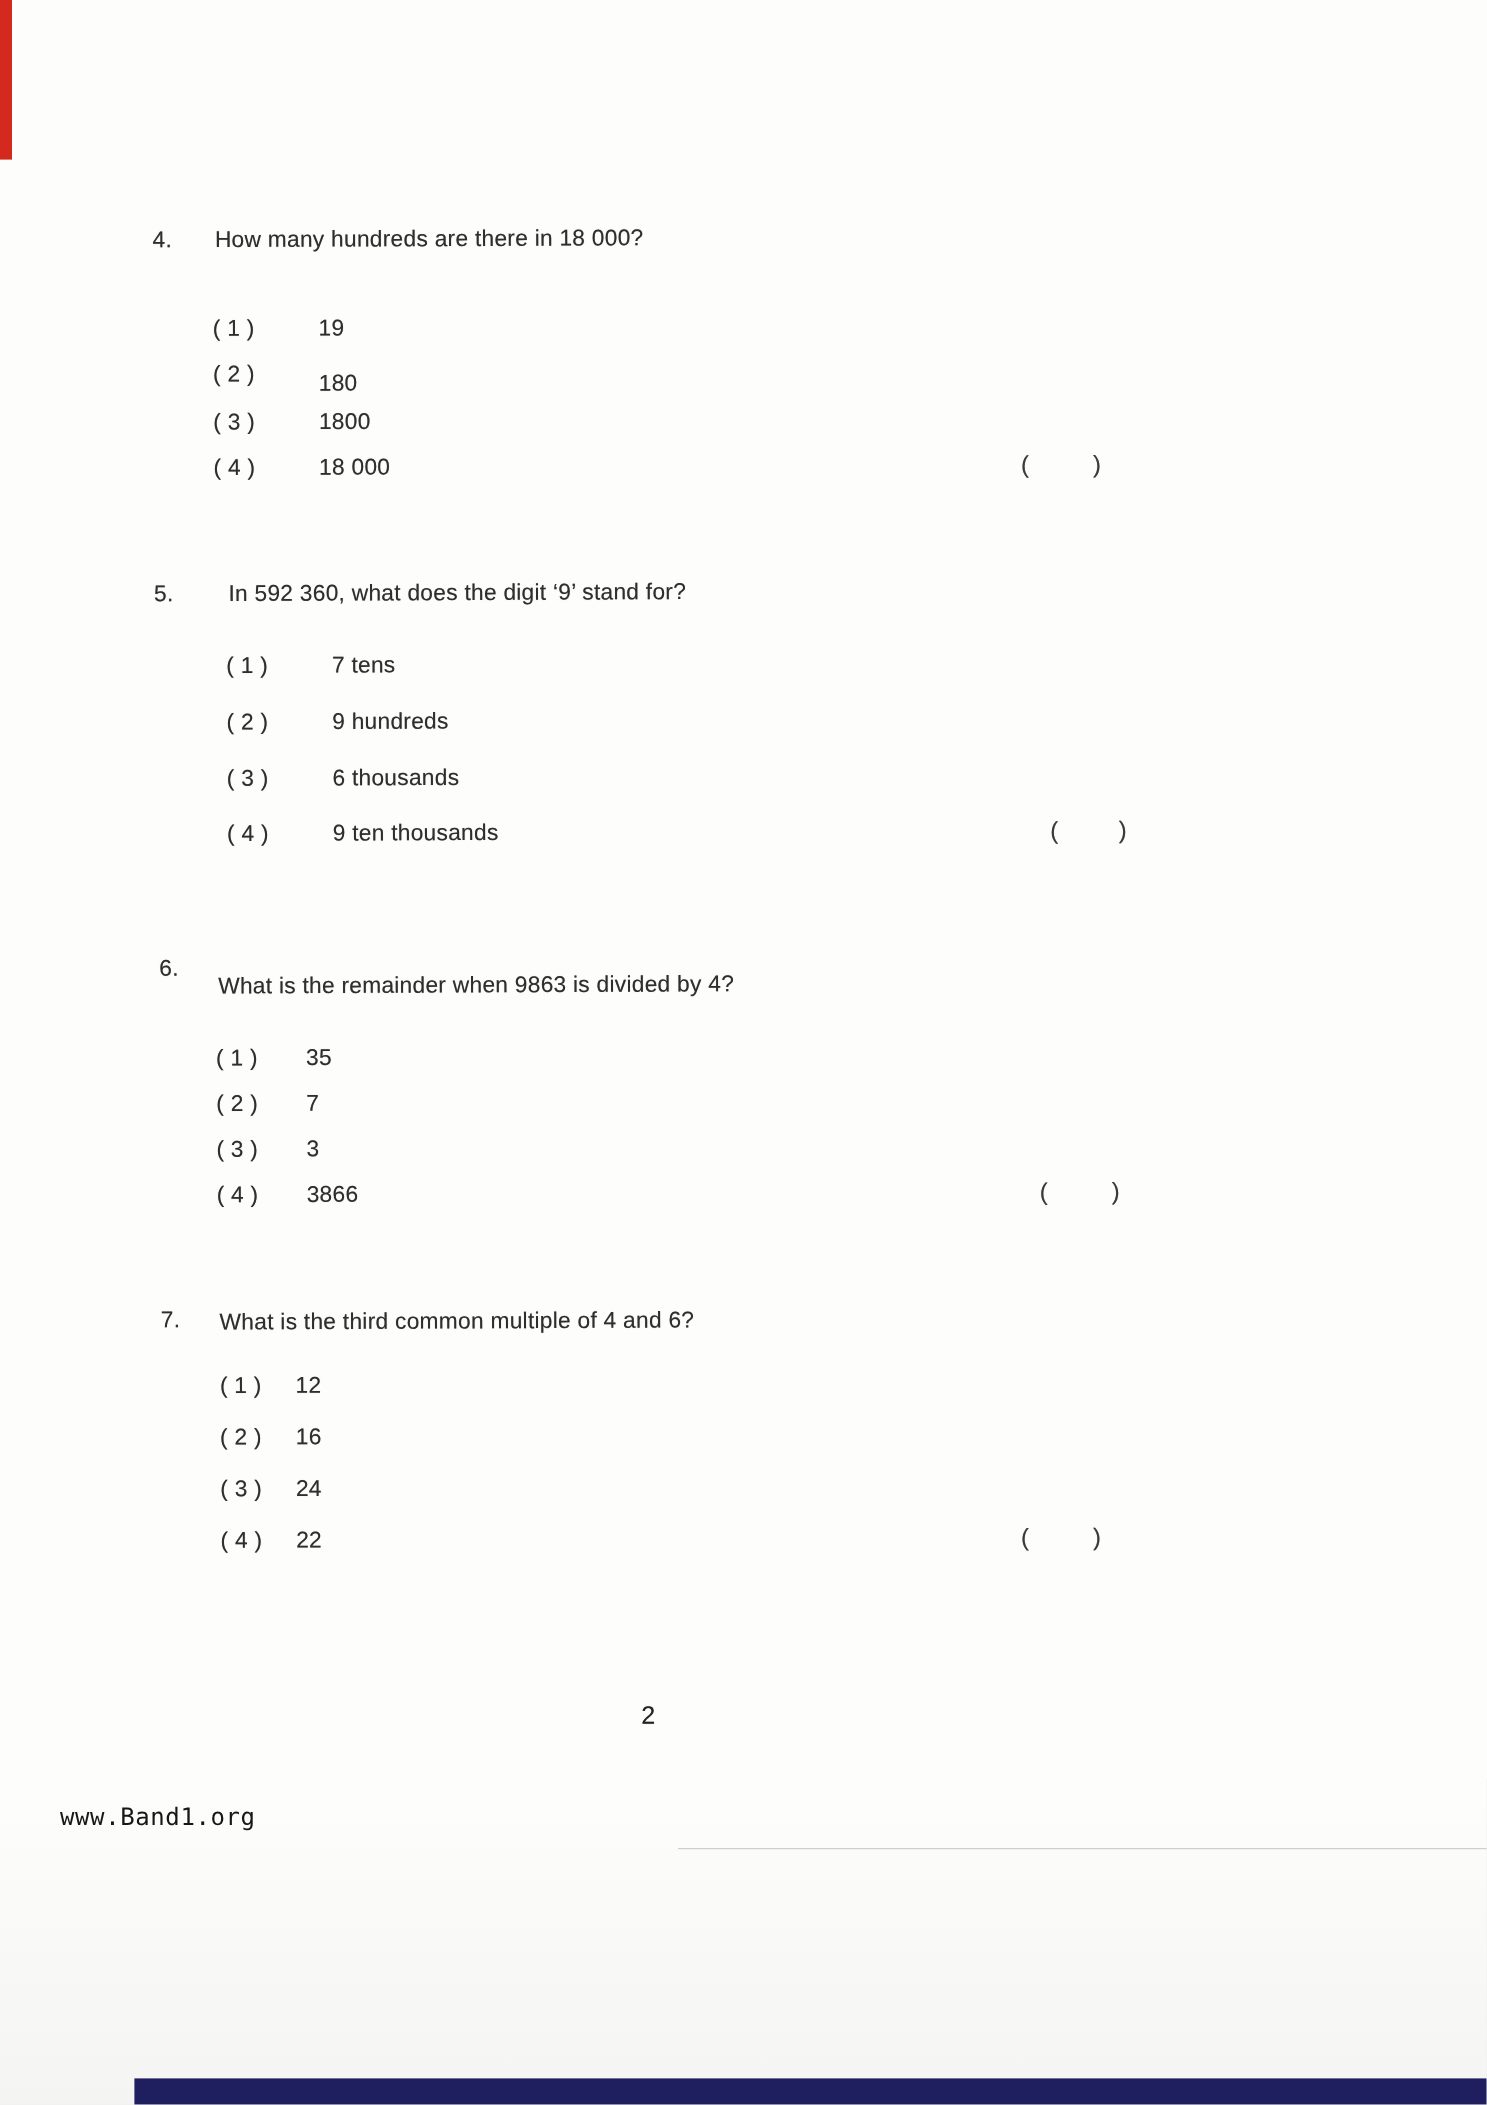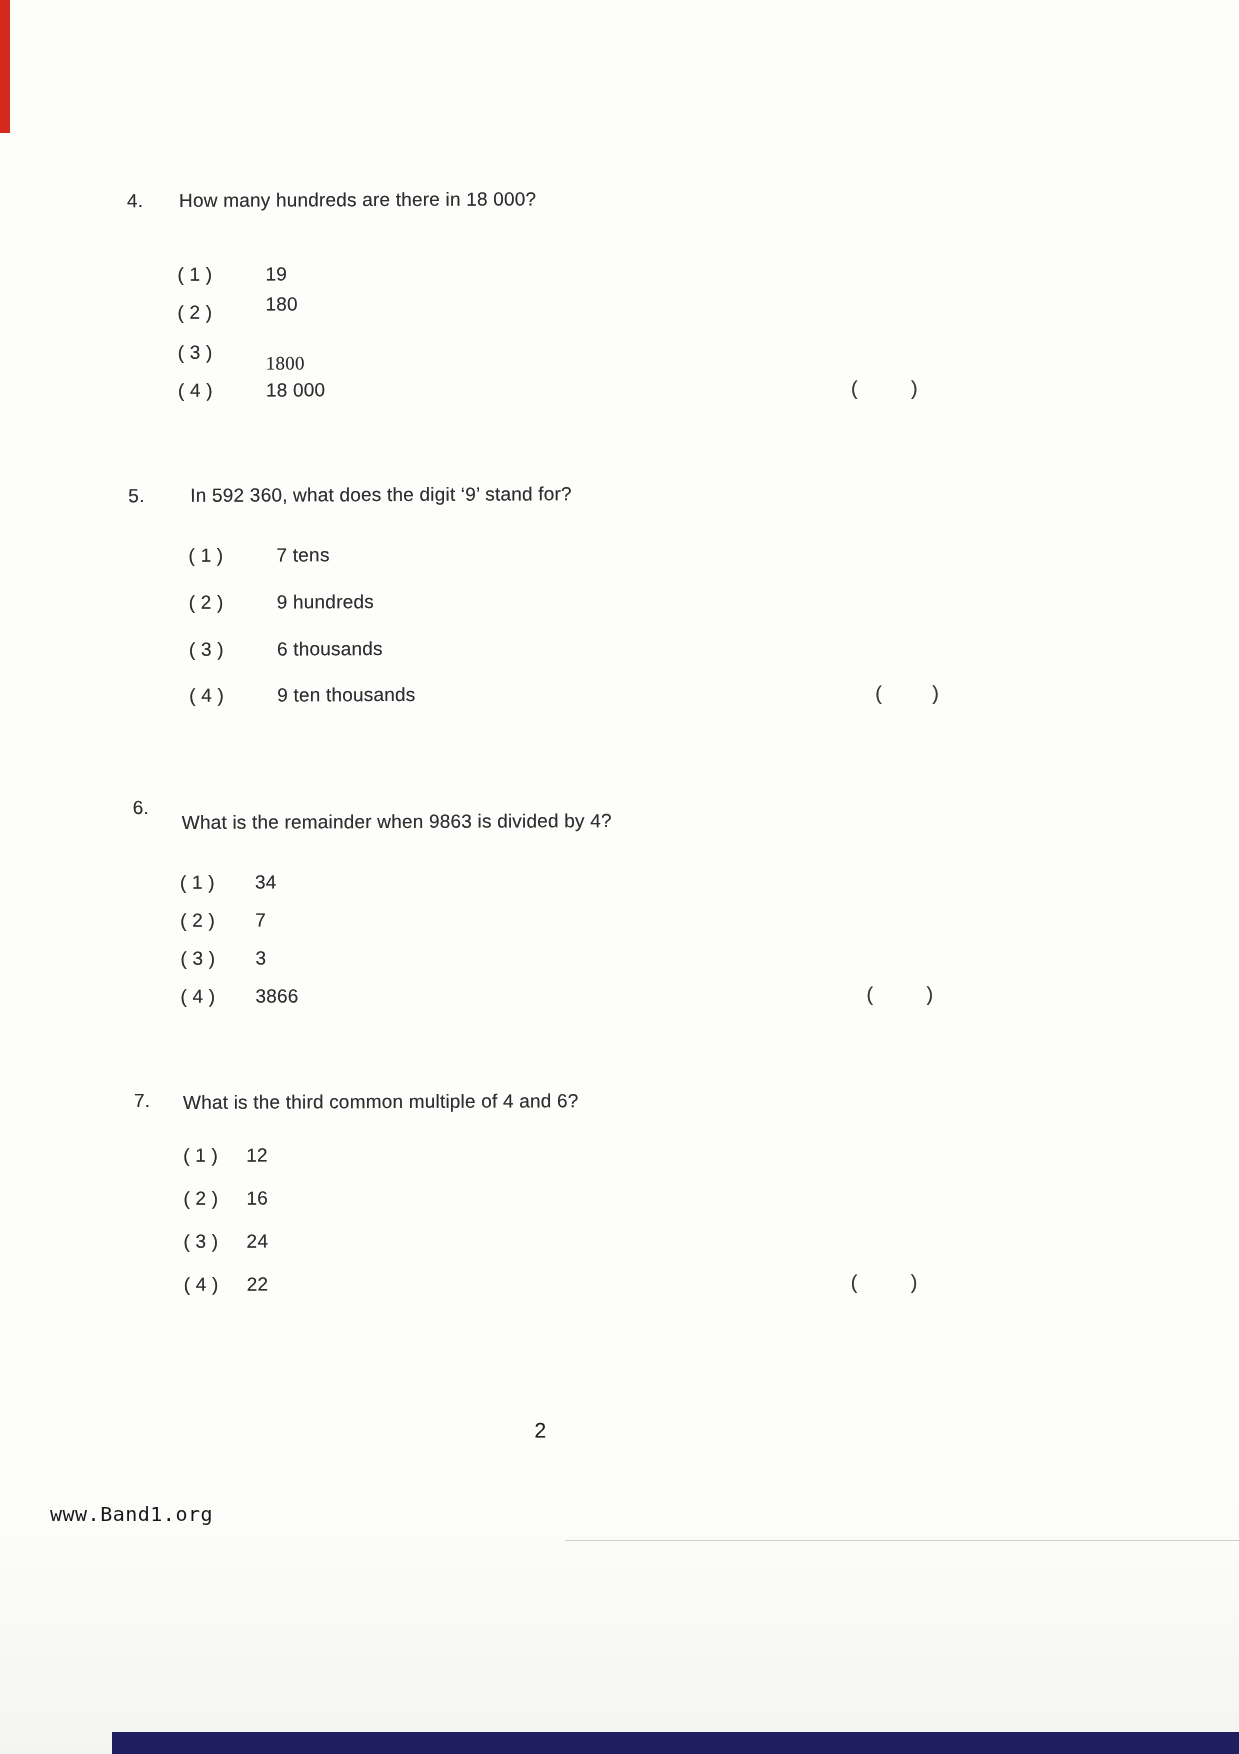--- a/index.html
+++ b/index.html
@@ -94,24 +94,24 @@
   <div class="scan-tilt">
 
     <section class="question" style="top:188px;">
       <span class="q-num" style="left:130px; top:0;">4.</span>
       <span class="q-text" style="left:182px; top:0;">How many hundreds are there in 18 000?</span>
 
       <span class="opt-label" style="left:180px; top:74px;">( 1 )</span>
       <span class="opt-value" style="left:268px; top:74px;">19</span>
 
       <span class="opt-label" style="left:180px; top:112px;">( 2 )</span>
-      <span class="opt-value" style="left:268px; top:104px;">180</span>
+      <span class="opt-value" style="left:268px; top:120px;">180</span>
 
       <span class="opt-label" style="left:180px; top:152px;">( 3 )</span>
-      <span class="opt-value" style="left:268px; top:163px;font-family:Liberation Serif, serif;">1800</span>
+      <span class="opt-value" style="left:268px; top:152px;">1800</span>
 
       <span class="opt-label" style="left:180px; top:190px;">( 4 )</span>
       <span class="opt-value" style="left:268px; top:190px;">18 000</span>
 
       <span class="bracket-open" style="left:853px; top:190px;">(</span>
       <span class="bracket-close" style="left:913px; top:190px;">)</span>
     </section>
 
     <section class="question" style="top:483px;">
       <span class="q-num" style="left:130px; top:0;">5.</span>
@@ -131,21 +131,21 @@
 
       <span class="bracket-open" style="left:876px; top:200px;">(</span>
       <span class="bracket-close" style="left:933px; top:200px;">)</span>
     </section>
 
     <section class="question" style="top:795px;">
       <span class="q-num" style="left:133px; top:0;">6.</span>
       <span class="q-text" style="left:182px; top:15px;">What is the remainder when 9863 is divided by 4?</span>
 
       <span class="opt-label" style="left:180px; top:75px;">( 1 )</span>
-      <span class="opt-value" style="left:255px; top:75px;">34</span>
+      <span class="opt-value" style="left:255px; top:75px;">35</span>
 
       <span class="opt-label" style="left:180px; top:113px;">( 2 )</span>
       <span class="opt-value" style="left:255px; top:113px;">7</span>
 
       <span class="opt-label" style="left:180px; top:151px;">( 3 )</span>
       <span class="opt-value" style="left:255px; top:151px;">3</span>
 
       <span class="opt-label" style="left:180px; top:189px;">( 4 )</span>
       <span class="opt-value" style="left:255px; top:189px;">3866</span>
 

